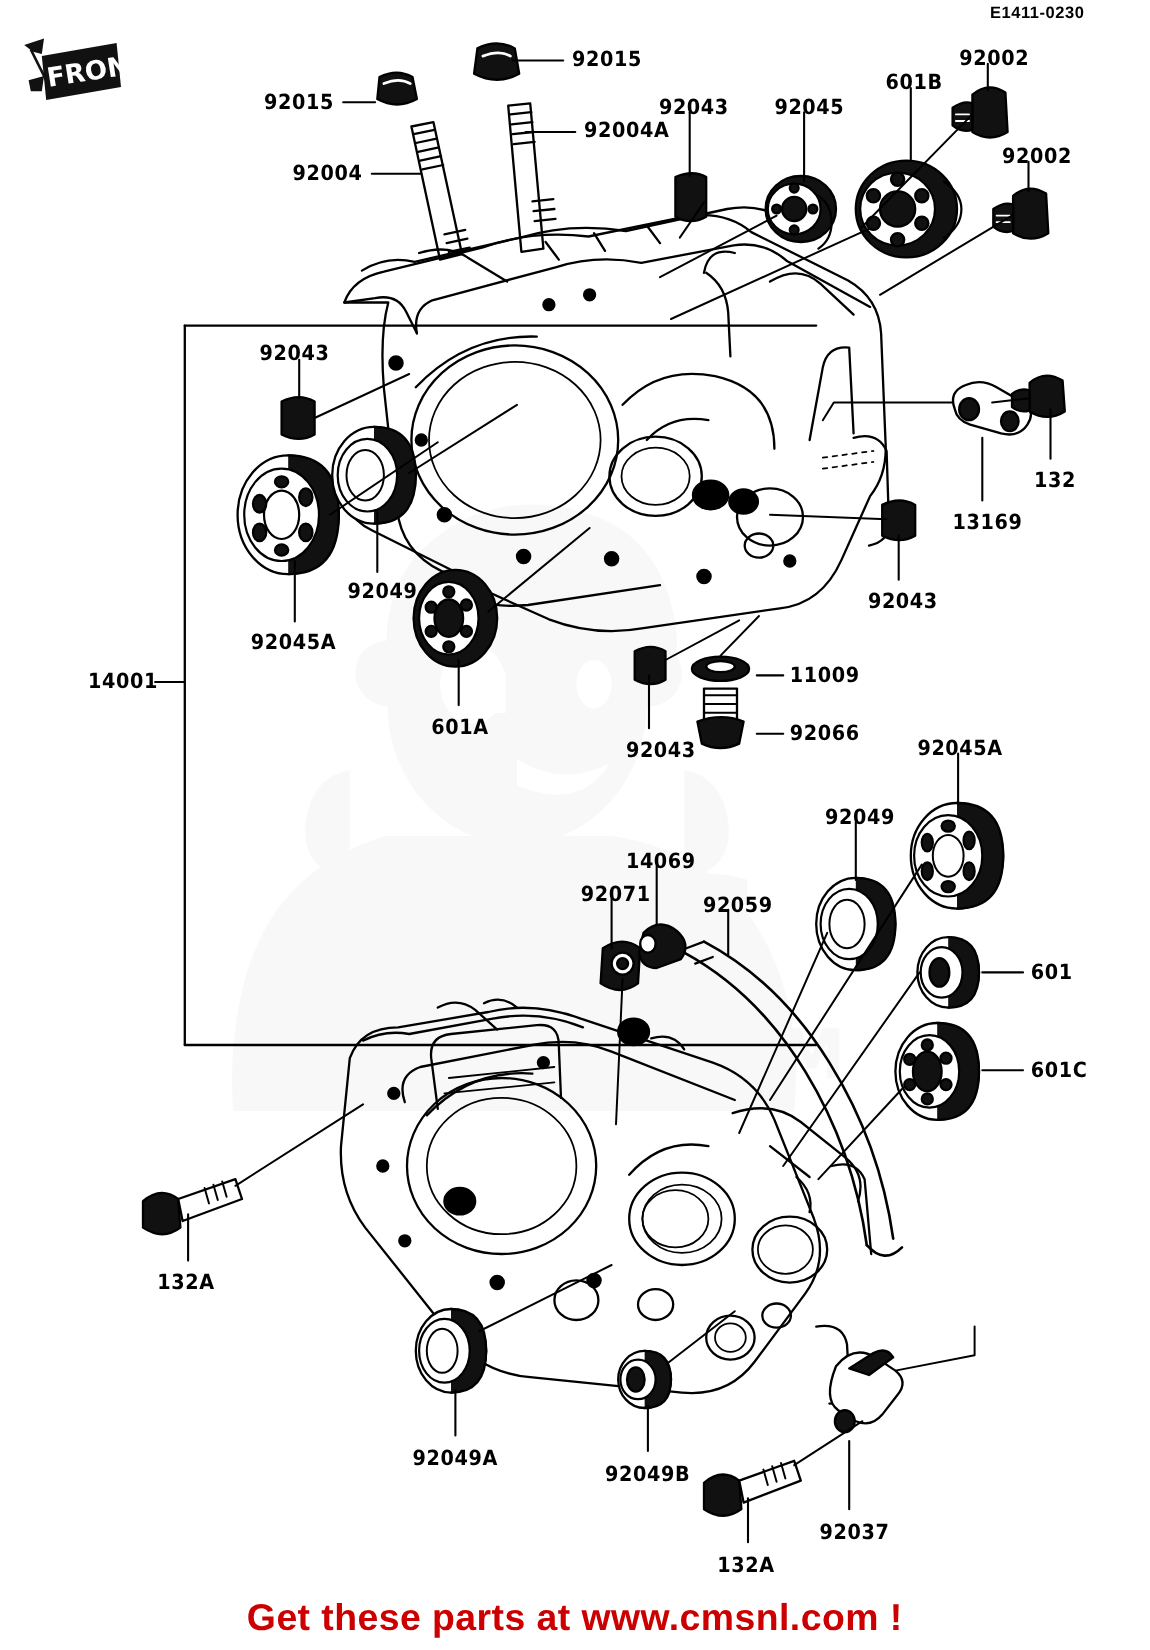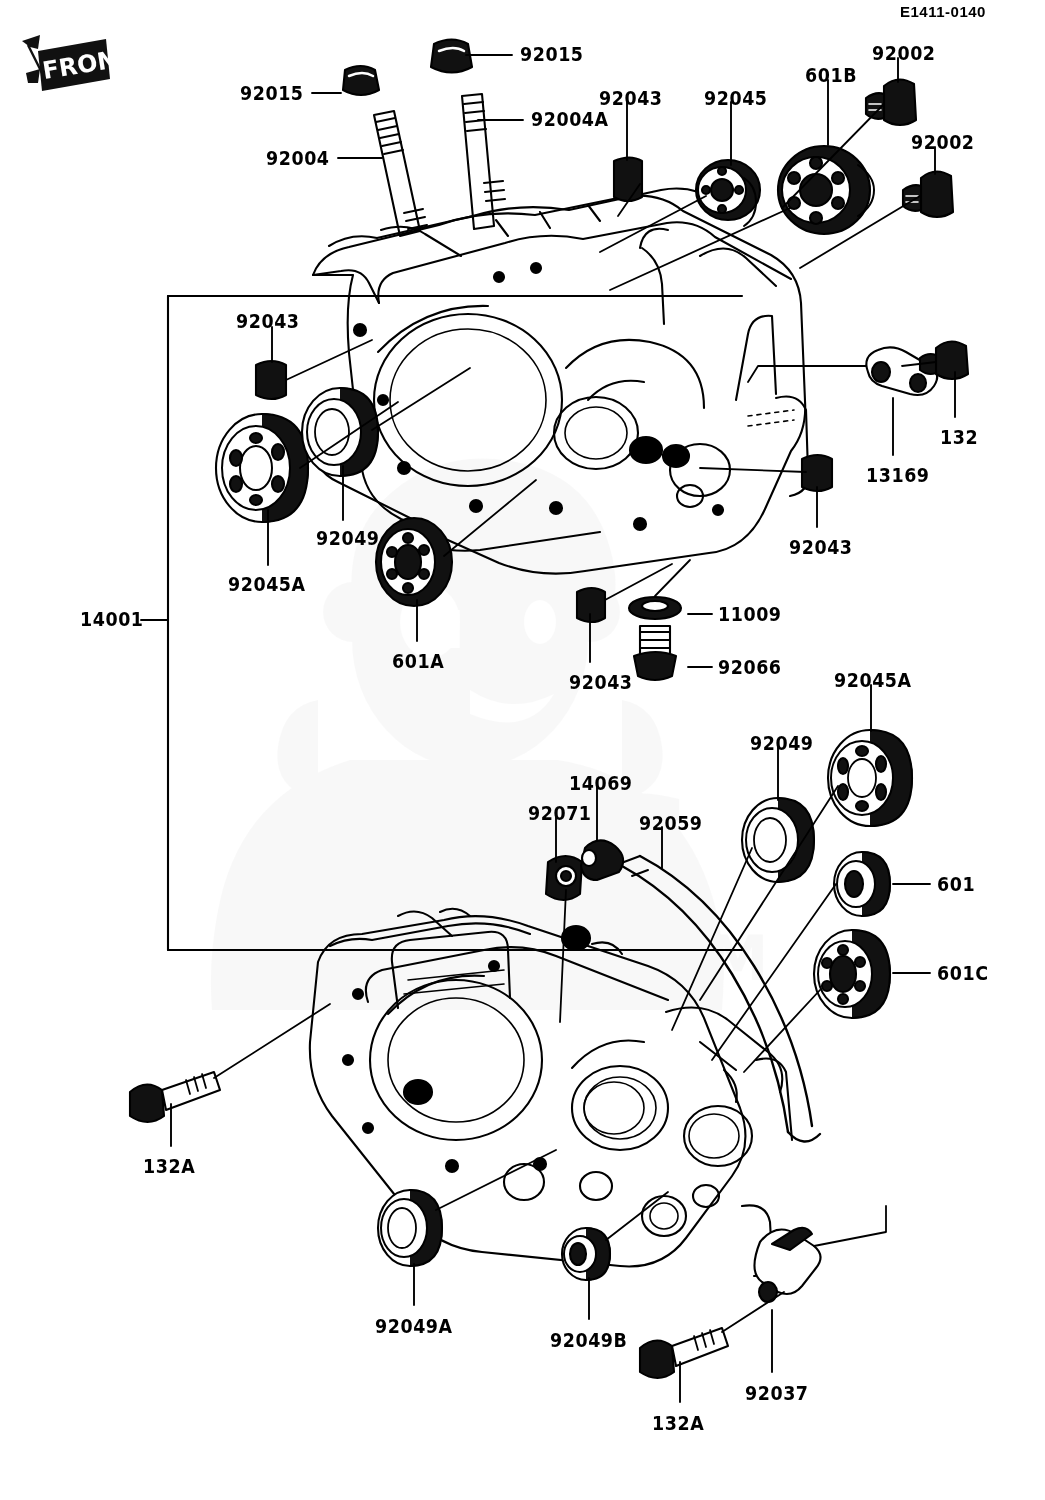--- a/index.html
+++ b/index.html
@@ -408,21 +408,21 @@
         <path d="M214 1078 L330 1004"></path>
         <path d="M436 1210 L556 1150"></path>
         <path d="M606 1240 L668 1192"></path>
         <path d="M722 1332 L784 1292"></path>
         <path d="M814 1246 L886 1232 L886 1206"></path>
       </g>
 
     </g>
   </svg>
 
-  <div class="doc-code">E1411-0140</div>
+  <div class="doc-code">E1411-0230</div>
 
   <div class="front-badge">
     <svg viewBox="0 0 98 62" width="98" height="62">
       <g>
         <path d="M4 8 L22 2 L20 16 L12 14 Z" fill="#111"></path>
         <path d="M10 12 L26 44" stroke="#111" stroke-width="2.4" fill="none"></path>
         <path d="M8 40 L22 36 L20 50 L10 50 Z" fill="#111"></path>
       </g>
       <g>
         <path d="M20 18 L88 6 L92 46 L24 58 Z" fill="#111"></path>
@@ -459,14 +459,15 @@
       <div class="lbl" style="left: 569px; top: 774px;">14069</div>
       <div class="lbl" style="left: 528px; top: 804px;">92071</div>
       <div class="lbl" style="left: 639px; top: 814px;">92059</div>
       <div class="lbl" style="left: 143px; top: 1157px;">132A</div>
       <div class="lbl" style="left: 375px; top: 1317px;">92049A</div>
       <div class="lbl" style="left: 550px; top: 1331px;">92049B</div>
       <div class="lbl" style="left: 652px; top: 1414px;">132A</div>
       <div class="lbl" style="left: 745px; top: 1384px;">92037</div>
     </div>
 
+  <div class="footer">Get these parts at www.cmsnl.com !</div>
 
 </div>
 
 </body></html>

